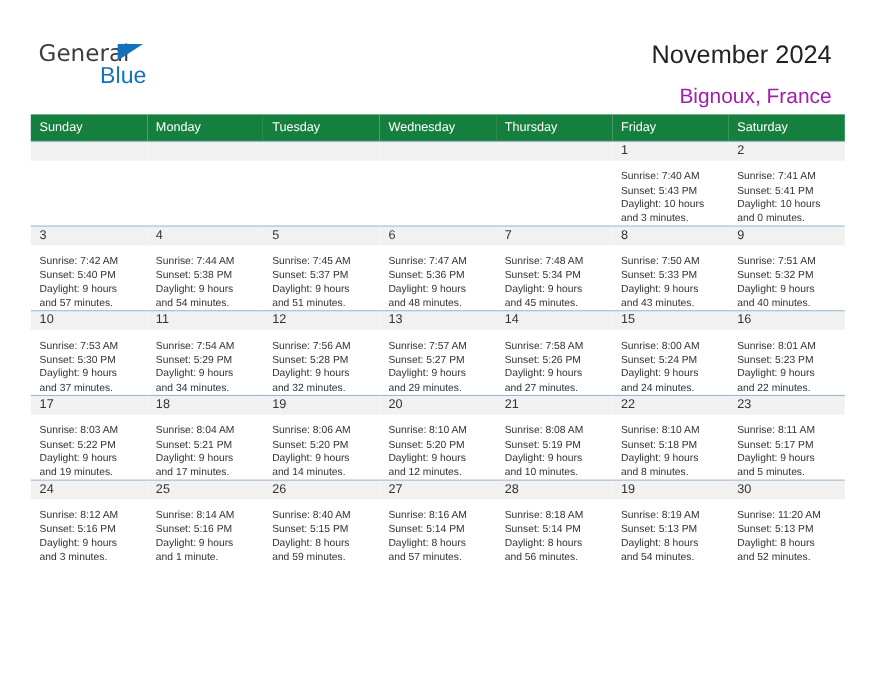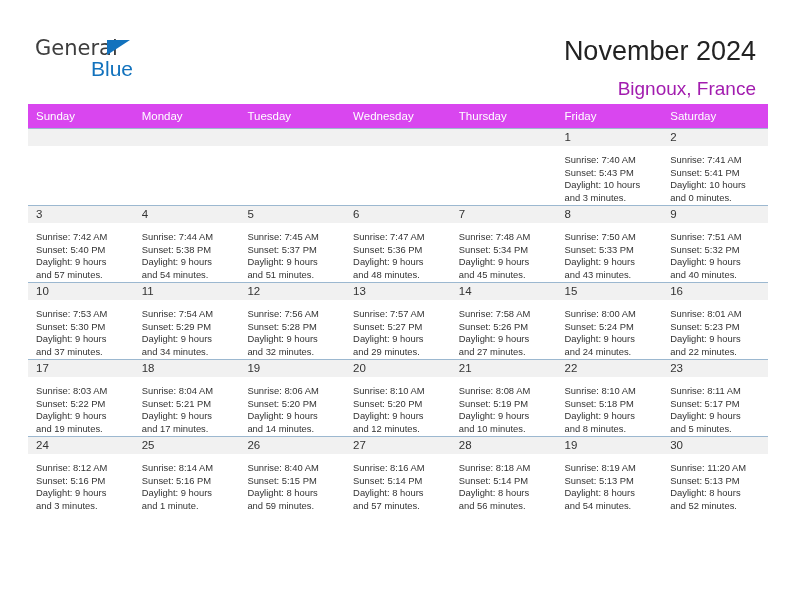--- a/index.html
+++ b/index.html
@@ -64,21 +64,21 @@
     font-size: 21px;
     color: #1272bd;
     line-height: 24px;
     font-family: Liberation Sans, sans-serif;
     font-weight: 400;
   }
   .title {
     position: absolute;
     right: 36px;
     top: 36px;
-    font-size: 27px;
+    font-size: 23px;
     color: #222222;
     text-align: right;
     white-space: nowrap;
     font-weight: 400;
   }
   .subtitle {
     position: absolute;
     right: 36px;
     top: 78px;
     font-size: 19px;
@@ -90,21 +90,21 @@
   
   .calendar {
     position: absolute;
     left: 28px;
     top: 104px;
     width: 740px;
     border-collapse: collapse;
     table-layout: fixed;
   }
   .calendar th {
-    background: #d946ef;
+    background: #15803d;
     color: #ffffff;
     font-size: 11.5px;
     font-weight: normal;
     text-align: left;
     padding: 6px 0 6px 8px;
     height: 11px;
     border: none;
   }
   .calendar td {
     vertical-align: top;

